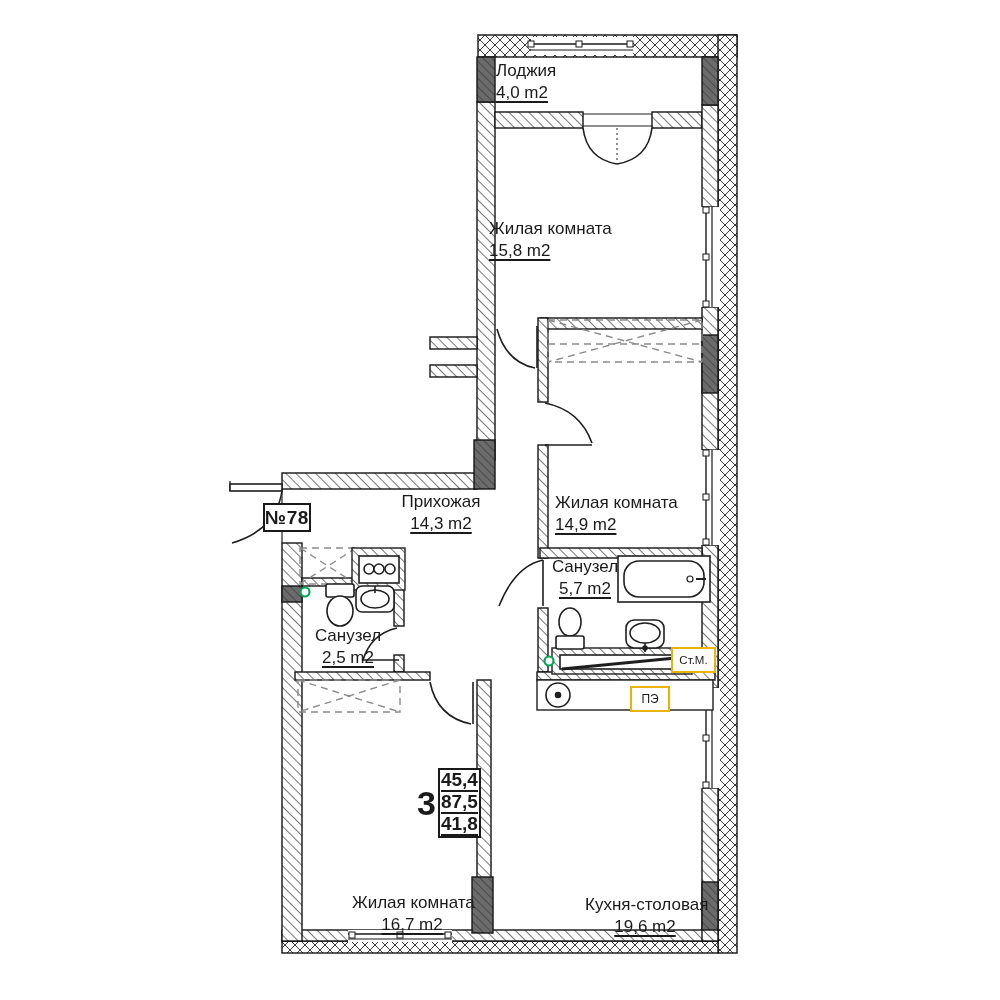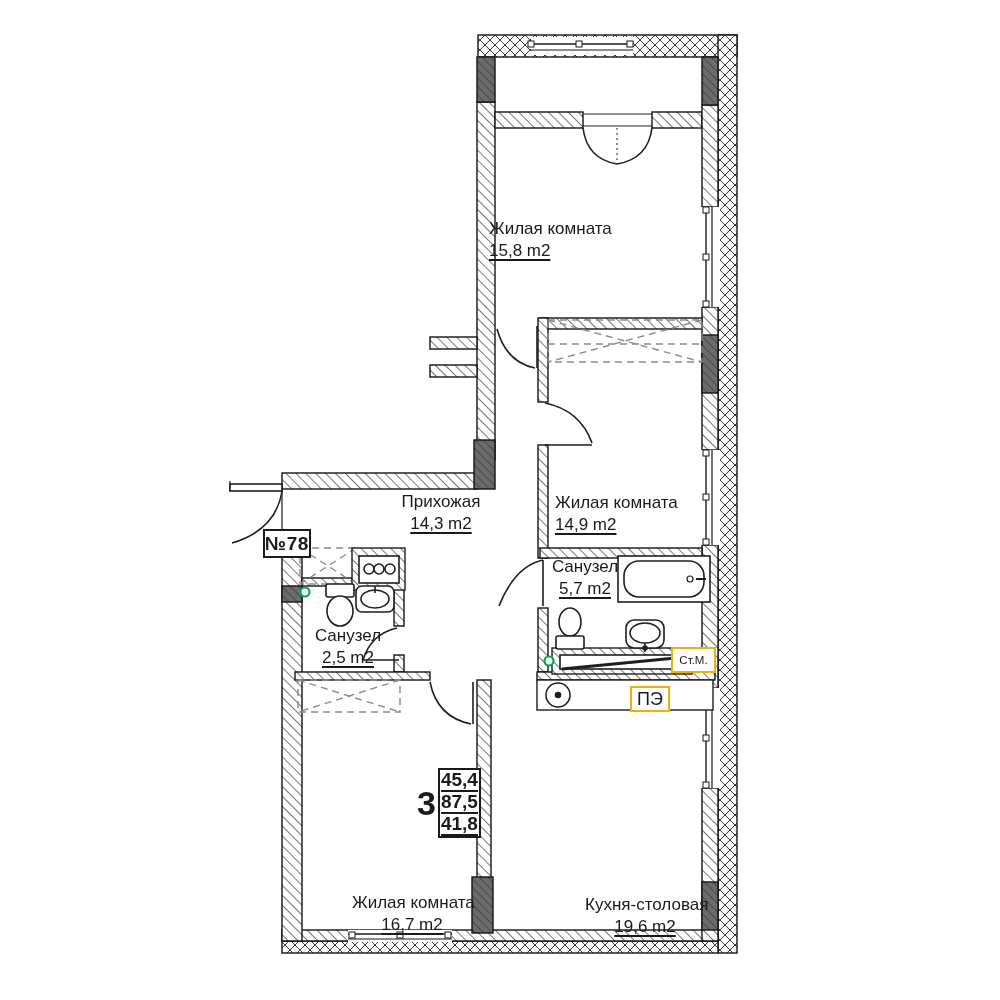--- a/index.html
+++ b/index.html
@@ -2,32 +2,32 @@
 <html><head>
 <meta charset="utf-8">
 <style>
   html,body{margin:0;padding:0;background:#fff;}
   .canvas{position:relative;width:1000px;height:1000px;background:#fff;overflow:hidden;
           font-family:"Liberation Sans", sans-serif;color:#1a1a1a;}
   .canvas svg{position:absolute;left:0;top:0;}
   .lbl{position:absolute;font-size:17px;line-height:1.32;white-space:nowrap;}
   .lbl .area{text-decoration:underline;text-underline-offset:3px;text-decoration-thickness:1.5px;}
   .ta-l{text-align:left;} .ta-r{text-align:center;} .ta-c{text-align:center;}
-  .numbox{position:absolute;left:263px;top:529px;width:44px;height:25px;border:2px solid #1a1a1a;
+  .numbox{position:absolute;left:263px;top:503px;width:44px;height:25px;border:2px solid #1a1a1a;
           background:#fff;display:flex;align-items:center;justify-content:center;
           font-size:19px;font-weight:600;letter-spacing:.5px;}
   .stamp{position:absolute;left:417px;top:768px;display:flex;align-items:center;}
   .stamp .big{font-size:34px;font-weight:700;margin-right:2px;}
   .stamp .rows{width:39px;border:2px solid #1a1a1a;background:#fff;}
   .stamp .row{height:22px;display:flex;align-items:center;justify-content:center;text-align:center;}
   .stamp .row span{font-size:19px;font-weight:700;border-bottom:2px solid #1a1a1a;line-height:1.05;}
   .appbox{position:absolute;border:2px solid #eab308;background:#fff;display:flex;
           align-items:center;justify-content:center;}
   .stm{left:671px;top:647px;width:41px;height:22px;font-size:11.5px;}
-  .pe{left:630px;top:686px;width:36px;height:22px;font-size:18px;}
+  .pe{left:630px;top:686px;width:36px;height:22px;font-size:12px;}
 </style>
 </head>
 <body>
 
 <div class="canvas">
 
 <svg width="1000" height="1000" viewBox="0 0 1000 1000">
   <defs>
     <pattern id="h" width="7" height="7" patternUnits="userSpaceOnUse" patternTransform="rotate(-45)">
       <rect width="7" height="7" fill="#ffffff"></rect>
@@ -230,20 +230,24 @@
 
   <g fill="#fff" stroke="#1f1f1f" stroke-width="1.6">
     <rect x="537" y="680" width="176" height="30" stroke-width="1.4"></rect>
     <g>
       <circle cx="558" cy="695" r="12"></circle>
       <circle cx="558" cy="695" r="2.5" fill="#1f1f1f"></circle>
     </g>
   </g>
 </svg>
 
+<div class="lbl ta-l" style="left:496px;top:60px;width:110px;">
+  <div>Лоджия</div>
+  <div class="area">4,0 m2</div>
+</div>
 
 <div class="lbl ta-l" style="left:489px;top:218px;width:140px;">
   <div>Жилая комната</div>
   <div class="area">15,8 m2</div>
 </div>
 
 <div class="lbl ta-l" style="left:555px;top:492px;width:140px;">
   <div>Жилая комната</div>
   <div class="area">14,9 m2</div>
 </div>

